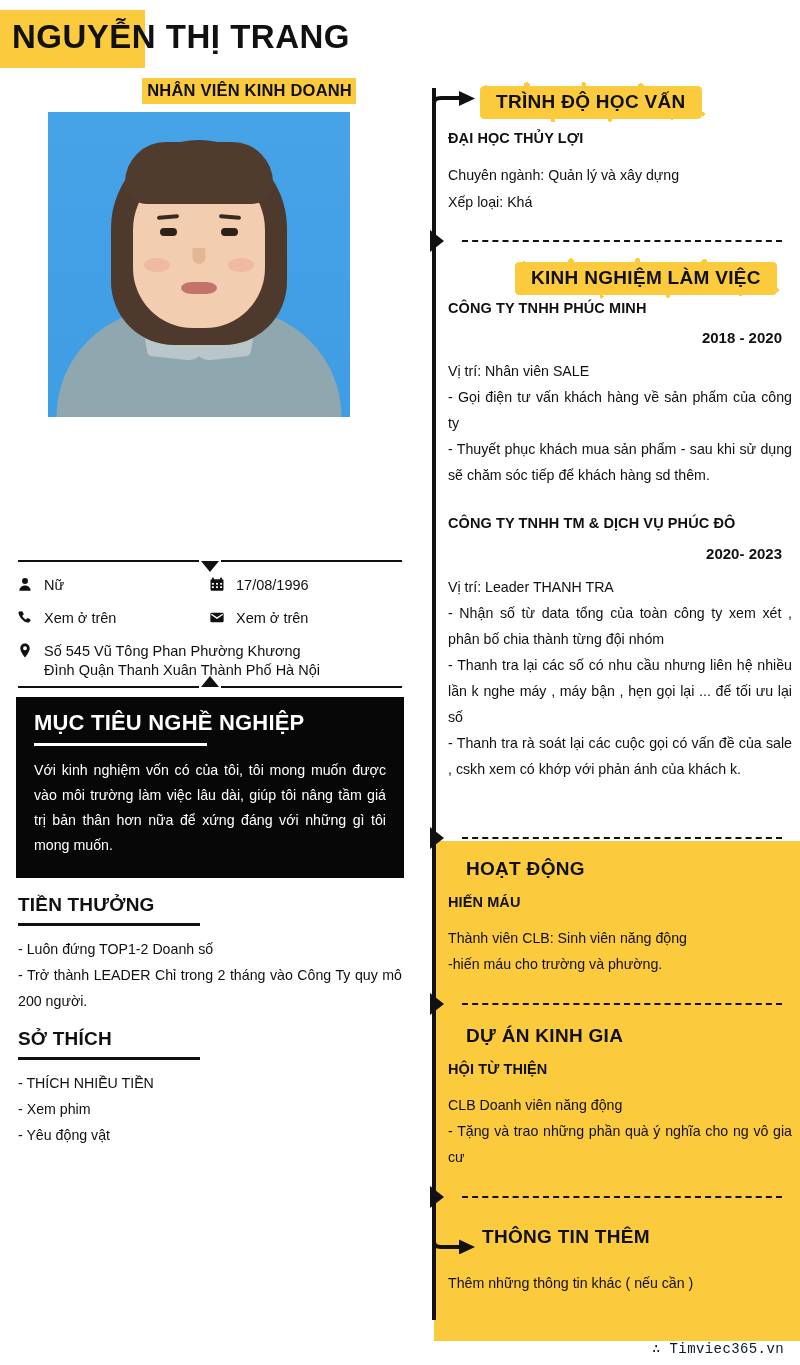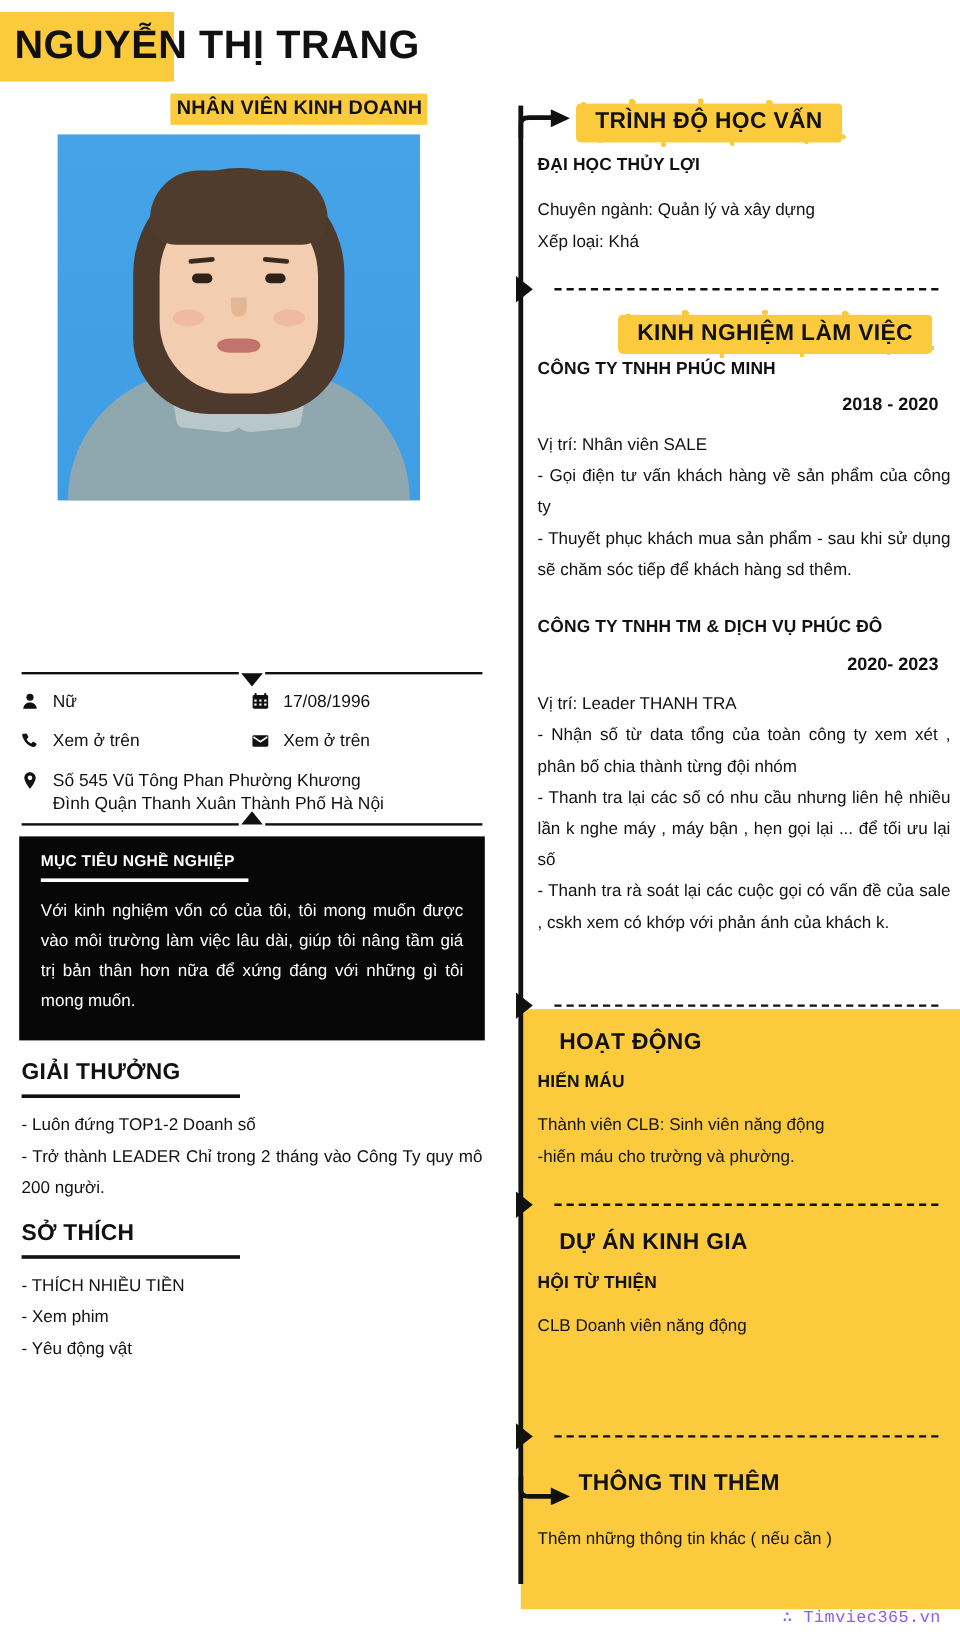--- a/index.html
+++ b/index.html
@@ -112,21 +112,21 @@
     width: 26px; min-width: 26px; padding-top: 1px;
     display:flex; justify-content:flex-start; color:#111;
   }
   .c-ico svg { width: 14px; height: 15px; fill: #111; }
   .c-txt { font-size: 14.5px; line-height: 19px; color: #111; }
 
   .obj-block {
     margin: 9px 16px 0 16px; background:#070707; color:#fff;
     padding: 13px 18px 20px 18px;
   }
-  .obj-head { font-size: 13px; font-weight: 700; letter-spacing:.2px; }
+  .obj-head { font-size: 22px; font-weight: 700; letter-spacing:.2px; }
   .obj-underline { width: 173px; height: 3px; background:#fff; margin: 7px 0 12px 0; }
   .obj-body { font-size: 14.2px; line-height: 25px; text-align: justify; }
 
   .sec { margin: 16px 18px 0 18px; }
   .sec-head { font-size: 19px; font-weight: 700; color:#111; letter-spacing:.2px; }
   .sec-underline { height: 3px; background:#111; margin: 7px 0 10px 0; }
   .sec-line { font-size: 14.2px; line-height: 26px; color:#111; }
   .sec-line.just { text-align: justify; }
 
   
@@ -199,21 +199,21 @@
   }
   .body-txt {
     position: absolute; left: 48px; width: 316px;
     font-size: 14.2px; line-height: 26px; color:#111;
   }
   .body-txt.just { text-align: justify; }
 
   .watermark {
     position: absolute; right: 16px; bottom: 8px;
     font-family: "Liberation Mono", monospace;
-    font-size: 14px; color: #8b5cf6; letter-spacing: .4px;
+    font-size: 14px; color: #0f172a; letter-spacing: .4px;
   }
   :root { --yellow: #fbcb3d; }
 </style>
 </head>
 <body>
 
 <div class="page">
 
   <div class="left">
 
@@ -320,21 +320,21 @@
       <div class="tri-up"></div>
     </div>
 
     <div class="obj-block">
       <div class="obj-head">MỤC TIÊU NGHỀ NGHIỆP</div>
       <div class="obj-underline"></div>
       <div class="obj-body">Với kinh nghiệm vốn có của tôi, tôi mong muốn được vào môi trường làm việc lâu dài, giúp tôi nâng tầm giá trị bản thân hơn nữa để xứng đáng với những gì tôi mong muốn.</div>
     </div>
 
     <div class="sec">
-      <div class="sec-head">GIẢI THƯỞNG</div>
+      <div class="sec-head">TIỀN THƯỞNG</div>
       <div class="sec-underline" style="width:182px;"></div>
       <div class="sec-line">- Luôn đứng TOP1-2 Doanh số</div>
       <div class="sec-line just">- Trở thành LEADER Chỉ trong 2 tháng vào Công Ty quy mô 200 người.</div>
     </div>
 
     <div class="sec" style="margin-top:14px;">
       <div class="sec-head">SỞ THÍCH</div>
       <div class="sec-underline" style="width:182px;"></div>
       <div class="sec-line">- THÍCH NHIỀU TIỀN</div>
       <div class="sec-line">- Xem phim</div>
@@ -391,20 +391,21 @@
     <div class="sub-head" style="left:28px; top:894px;">HIẾN MÁU</div>
     <div class="body-txt" style="left:28px; top:925px; width:344px;">Thành viên CLB: Sinh viên năng động</div>
     <div class="body-txt" style="left:28px; top:951px; width:344px;">-hiến máu cho trường và phường.</div>
 
     <div class="tri-right" style="top:993px;"></div>
     <div class="dashed" style="top:1003px;"></div>
 
     <div class="plain-head" style="left:46px; top:1025px;">DỰ ÁN KINH GIA</div>
     <div class="sub-head" style="left:28px; top:1061px;">HỘI TỪ THIỆN</div>
     <div class="body-txt" style="left:28px; top:1092px; width:344px;">CLB Doanh viên năng động</div>
+    <div class="body-txt just" style="left:28px; top:1118px; width:344px;">- Tặng và trao những phần quà ý nghĩa cho ng vô gia cư</div>
 
     <div class="tri-right" style="top:1186px;"></div>
     <div class="dashed" style="top:1196px;"></div>
 
     <div class="arrow-head" style="top:1228px;">
       <svg viewBox="0 0 46 26">
         <path d="M2 2 V14 Q2 19 9 19 H30" stroke="#111" stroke-width="4" fill="none"></path>
         <path d="M27 11.5 L43 19 L27 26.5 Z" fill="#111"></path>
       </svg>
     </div>

